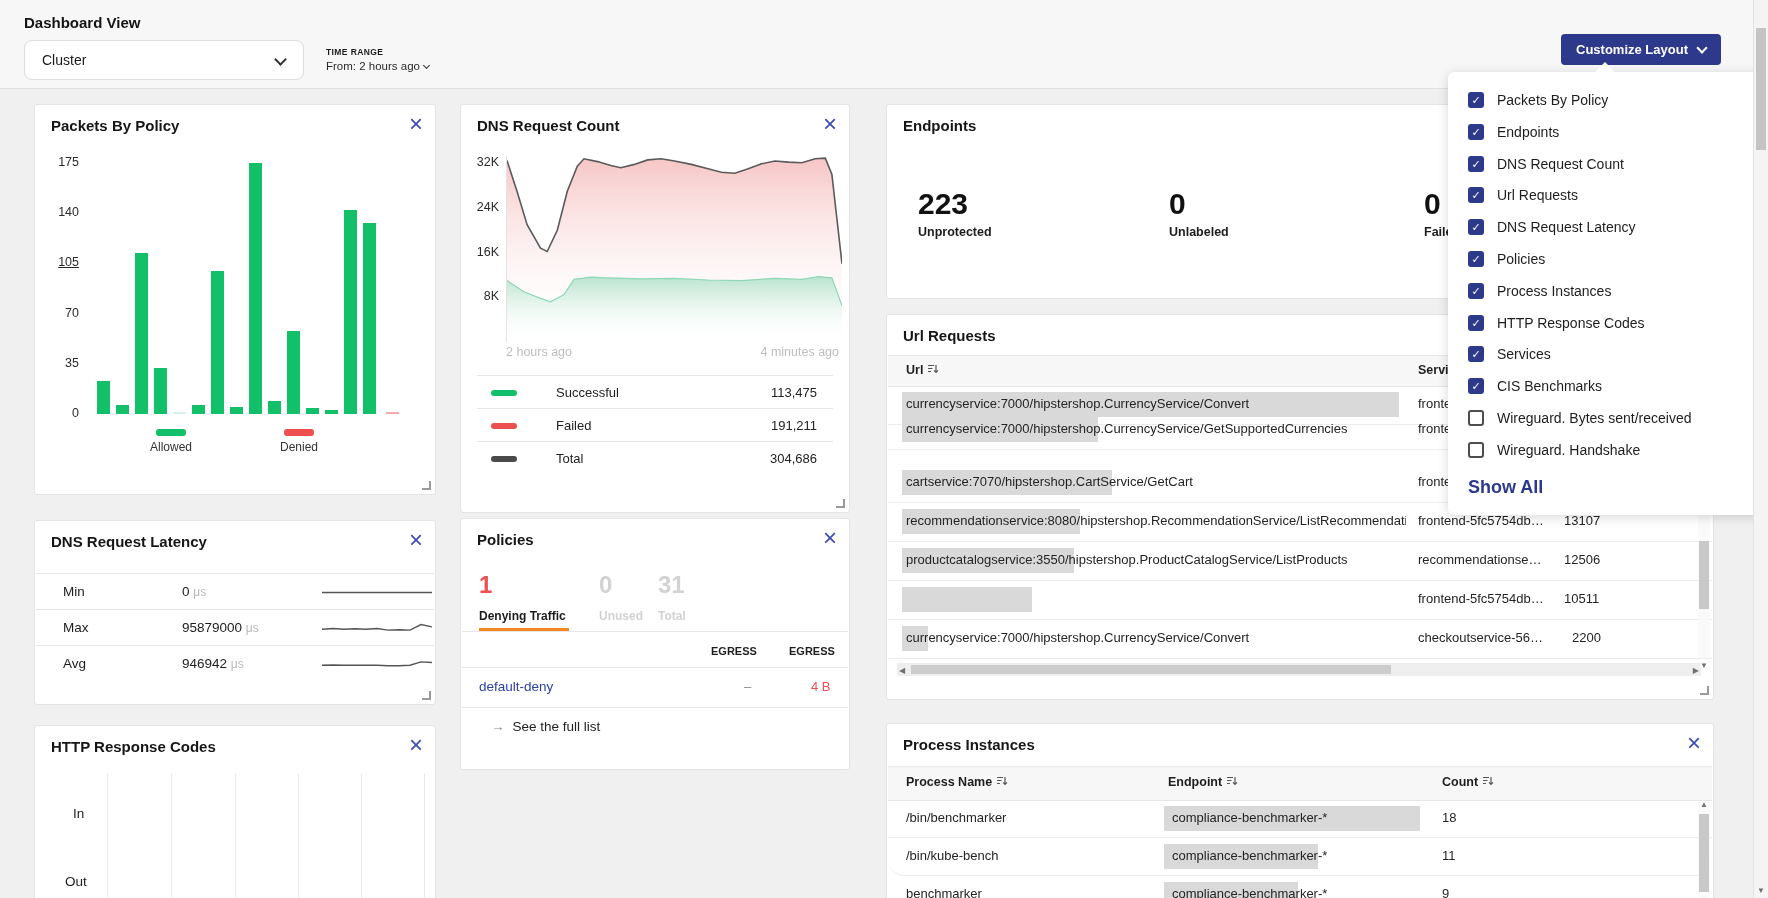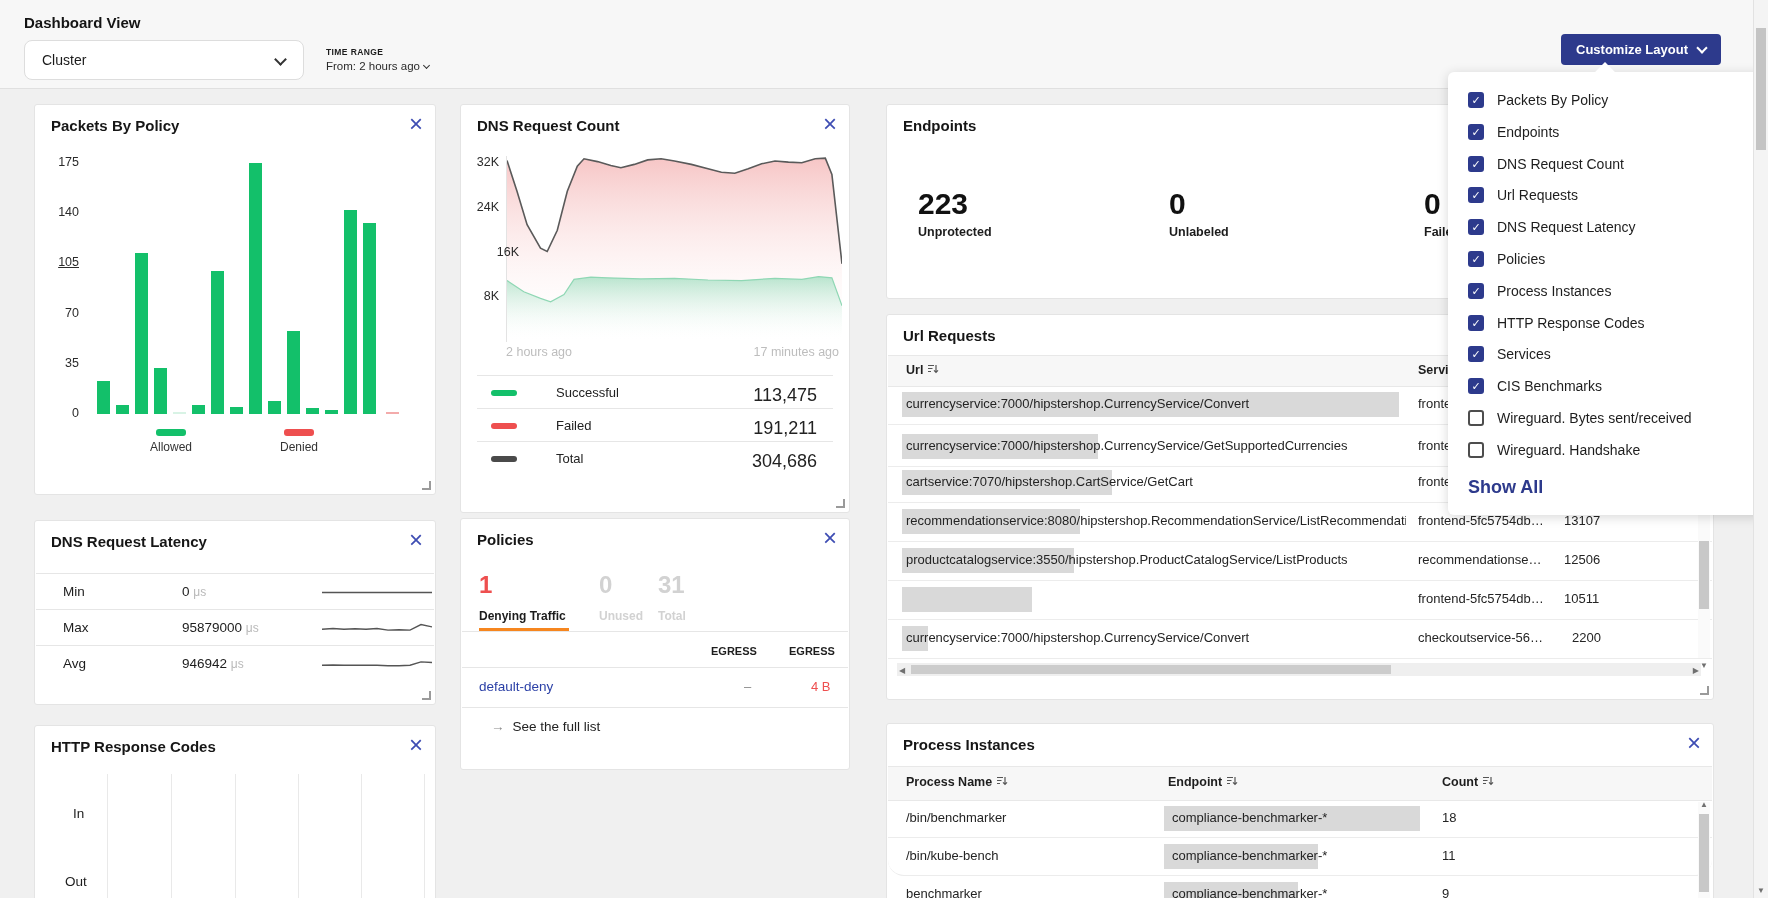--- a/index.html
+++ b/index.html
@@ -39,21 +39,21 @@
   .ytick{position:absolute;width:30px;text-align:right;font-size:12.5px;color:#2a2a2a;}
   .bars{position:absolute;left:62px;top:58px;width:335px;height:251px;}
   .bar{position:absolute;bottom:0;width:13px;}
   .leg-sw{position:absolute;width:30px;height:7px;border-radius:3px;}
   .leg-lb{position:absolute;font-size:12px;color:#333;transform:translateX(-50%);}
   
   .xlab{position:absolute;font-size:12.5px;color:#bdbdbd;}
   .lrow{position:absolute;left:16px;right:16px;height:33px;border-top:1px solid #e6e6e6;}
   .lrow .sw{position:absolute;left:14px;top:14px;width:26px;height:6px;border-radius:3px;}
   .lrow .lb{position:absolute;left:79px;top:9px;font-size:13px;color:#222;}
-  .lrow .vl{position:absolute;right:16px;top:9px;font-size:18px;color:#222;}
+  .lrow .vl{position:absolute;right:16px;top:9px;font-size:13px;color:#222;}
   
   .stat-v{position:absolute;font-size:30px;font-weight:800;color:#111;}
   .stat-l{position:absolute;font-size:12.5px;font-weight:700;color:#1c1c1c;}
   
   .thead{position:absolute;left:1px;right:1px;background:#f7f7f7;border-top:1px solid #e8e8e8;border-bottom:1px solid #e8e8e8;}
   .th{position:absolute;font-size:12.5px;font-weight:700;color:#1e1e1e;cursor:pointer;white-space:nowrap;}
   .sorticon{display:inline-block;vertical-align:-1px;margin-left:4px;}
   .trow{position:absolute;left:1px;right:1px;height:39px;border-bottom:1px solid #ececec;}
   .cellbar{position:absolute;top:7px;height:25px;background:#d9d9d9;}
   .cell{position:absolute;top:11px;font-size:13px;color:#242424;white-space:nowrap;overflow:hidden;}
@@ -161,25 +161,25 @@
           </defs>
           <path d="M0.0 4.5 L10.0 35.2 L20.1 68.7 L33.5 92.2 L40.2 95.5 L50.3 74.3 L60.3 35.2 L70.3 10.1 L77.0 2.8 L90.5 5.6 L103.8 9.5 L113.9 11.7 L127.3 8.4 L140.7 3.9 L154.1 2.8 L167.5 5.0 L184.3 8.4 L201.0 12.8 L214.4 16.2 L227.8 17.3 L241.2 12.8 L254.6 7.8 L268.0 5.0 L281.4 6.1 L294.8 6.7 L308.2 2.8 L318.3 2.2 L324.9 18.4 L335.0 107.8 L335 186 L0 186 Z" fill="url(#gp)"></path>
           <path d="M0.0 4.5 L10.0 35.2 L20.1 68.7 L33.5 92.2 L40.2 95.5 L50.3 74.3 L60.3 35.2 L70.3 10.1 L77.0 2.8 L90.5 5.6 L103.8 9.5 L113.9 11.7 L127.3 8.4 L140.7 3.9 L154.1 2.8 L167.5 5.0 L184.3 8.4 L201.0 12.8 L214.4 16.2 L227.8 17.3 L241.2 12.8 L254.6 7.8 L268.0 5.0 L281.4 6.1 L294.8 6.7 L308.2 2.8 L318.3 2.2 L324.9 18.4 L335.0 107.8" fill="none" stroke="#5a5a5a" stroke-width="1.6"></path>
           <path d="M0.0 124.6 L16.8 135.7 L33.5 142.4 L43.6 145.8 L57.0 138.5 L67.0 123.4 L83.8 121.2 L100.5 121.8 L134.0 122.9 L167.5 122.3 L201.0 124.0 L234.5 124.6 L268.0 122.3 L294.8 123.4 L311.6 120.6 L324.9 121.8 L335.0 149.7 L335 186 L0 186 Z" fill="url(#gg)"></path>
           <path d="M0.0 124.6 L16.8 135.7 L33.5 142.4 L43.6 145.8 L57.0 138.5 L67.0 123.4 L83.8 121.2 L100.5 121.8 L134.0 122.9 L167.5 122.3 L201.0 124.0 L234.5 124.6 L268.0 122.3 L294.8 123.4 L311.6 120.6 L324.9 121.8 L335.0 149.7" fill="none" stroke="#8fd7b4" stroke-width="1.2"></path>
         </svg>
       </div>
     <div id="dns-ticks">
         <div class="ytick" style="left: 8px; top: 50.2613px;">32K</div>
         <div class="ytick" style="left: 8px; top: 94.9459px;">24K</div>
-        <div class="ytick" style="left: 8px; top: 139.631px; margin-left: 20px;">16K</div>
+        <div class="ytick" style="left: 8px; top: 139.631px;">16K</div>
         <div class="ytick" style="left: 8px; top: 184.315px;">8K</div>
       </div>
     <div class="xlab" style="left:45px;top:240px;">2 hours ago</div>
-    <div class="xlab" style="right:10px;top:240px;">17 minutes ago</div>
+    <div class="xlab" style="right:10px;top:240px;">4 minutes ago</div>
     <div id="dns-legend">
         <div class="lrow" style="top: 270px;">
           <div class="sw" style="background: rgb(19, 192, 106);"></div>
           <div class="lb">Successful</div>
           <div class="vl">113,475</div>
         </div>
         <div class="lrow" style="top: 303px;">
           <div class="sw" style="background: rgb(238, 79, 79);"></div>
           <div class="lb">Failed</div>
           <div class="vl">191,211</div>
@@ -219,21 +219,21 @@
               <path d="M9 2v7.2M7 7.4l2 2.1 2-2.1" stroke="#555" stroke-width="1.2" fill="none"></path>
             </svg></span></span>
     </div>
     <div id="url-rows">
         <div class="trow" style="top: 70px;">
           <div class="cellbar" style="left: 14px; width: 497px; background: rgb(217, 217, 217);"></div>
           <div class="cell" style="left: 18px; width: 500px;">currencyservice:7000/hipstershop.CurrencyService/Convert</div>
           <div class="cell" style="left: 530px; width: 142px;">frontend-5fc5754db…</div>
           <div class="cell" style="left: 676px; width: 90px;"></div>
         </div>
-        <div class="trow" style="top: 112px; padding-left: 28px;">
+        <div class="trow" style="top: 95px; padding-left: 28px;">
           <div class="cellbar" style="left: 14px; width: 196px; background: rgb(217, 217, 217);"></div>
           <div class="cell" style="left: 18px; width: 500px;">currencyservice:7000/hipstershop.CurrencyService/GetSupportedCurrencies</div>
           <div class="cell" style="left: 530px; width: 142px;">frontend-5fc5754db…</div>
           <div class="cell" style="left: 676px; width: 90px;"></div>
         </div>
         <div class="trow" style="top: 148px;">
           <div class="cellbar" style="left: 14px; width: 210px; background: rgb(217, 217, 217);"></div>
           <div class="cell" style="left: 18px; width: 500px;">cartservice:7070/hipstershop.CartService/GetCart</div>
           <div class="cell" style="left: 530px; width: 142px;">frontend-5fc5754db…</div>
           <div class="cell" style="left: 676px; width: 90px;"></div>

